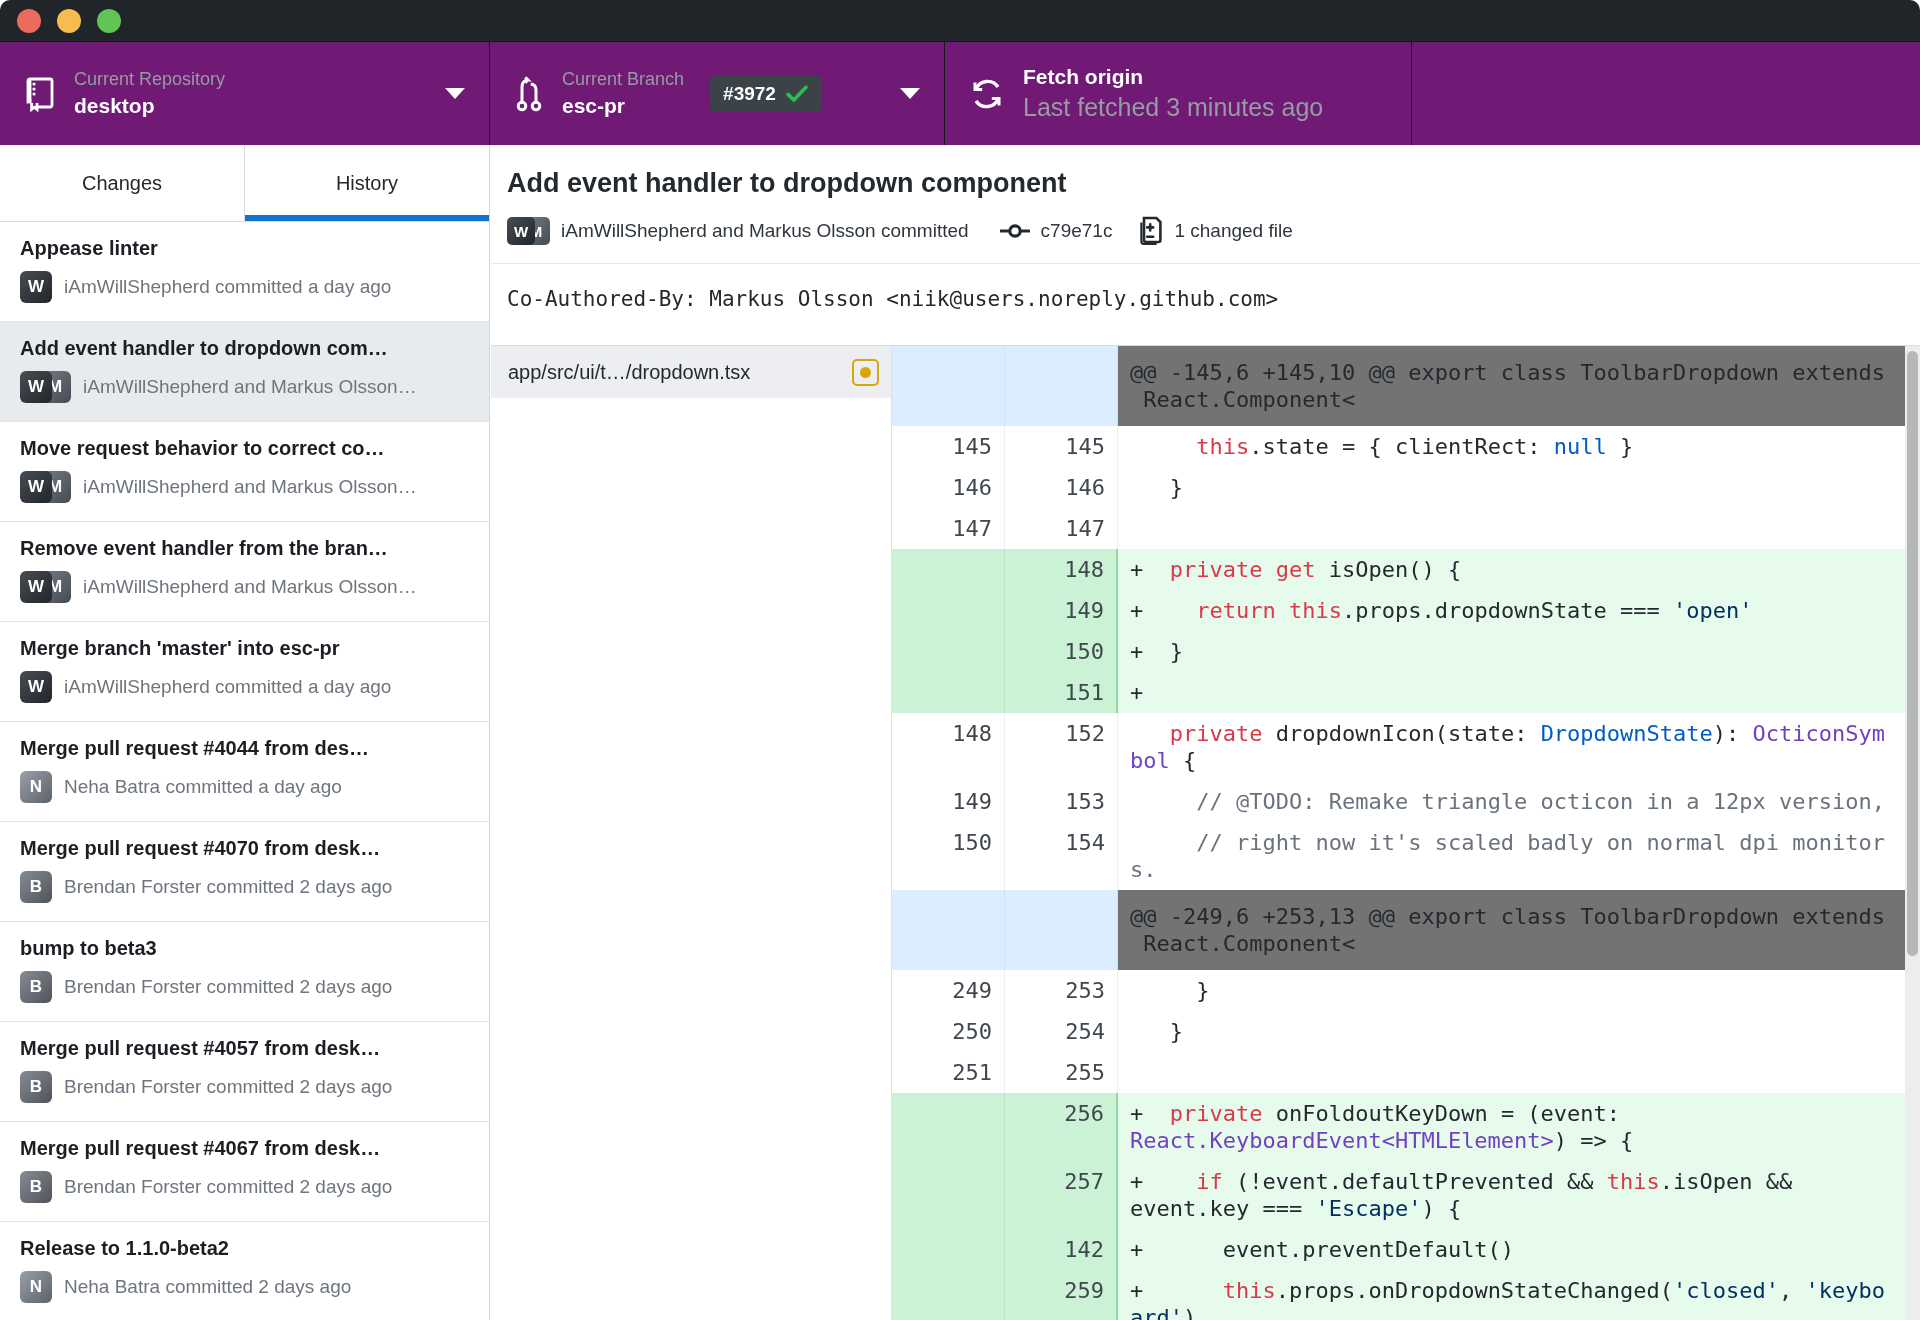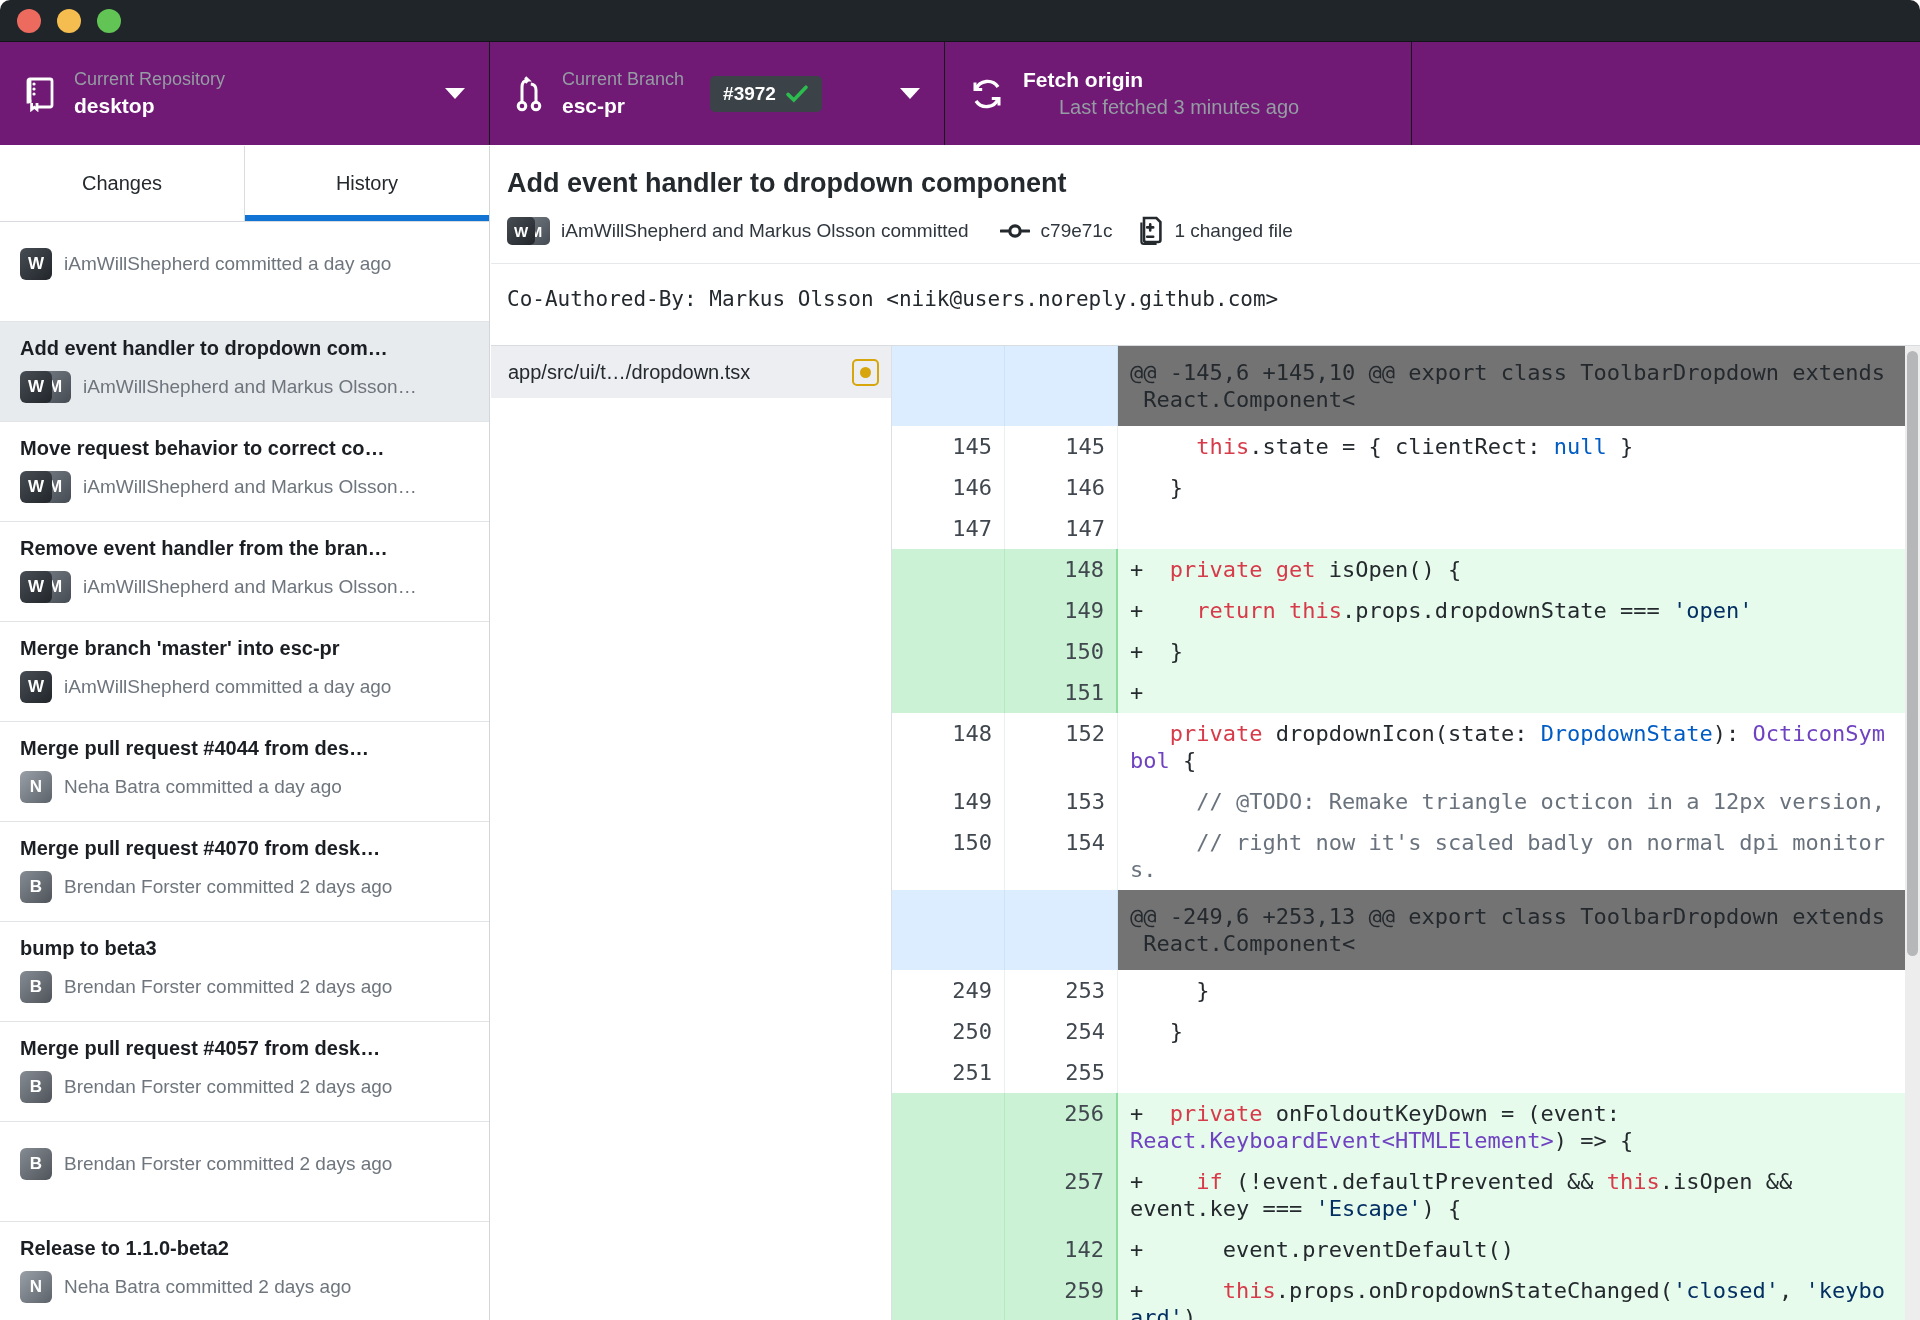--- a/index.html
+++ b/index.html
@@ -26,21 +26,21 @@
   .tb-text { min-width:0; }
   .tb-label { font-size:18px; color:#959ca3; }
   .tb-value { font-size:21px; font-weight:bold; margin-top:4px; color:#fff; }
   .caret { width:0; height:0; border-left:10px solid transparent;
            border-right:10px solid transparent; border-top:11px solid #fff;
            margin-left:auto; }
   .pr-badge { margin-left:26px; background:#3b4248; border-radius:5px;
               padding:7px 13px; font-size:19px; font-weight:bold;
               display:flex; align-items:center; gap:9px; }
   .fetch .tb-value { margin-top:0; }
-  .fetch .tb-sub { font-size:20px; color:#959ca3; margin-top:4px;margin-left:36px; }
+  .fetch .tb-sub { font-size:25px; color:#959ca3; margin-top:4px; }
 
   
   .sidebar { position:absolute; top:146px; left:0; width:490px; bottom:0;
              border-right:1px solid #d2d5d9; background:#fff; overflow:hidden; }
   .tabs { display:flex; height:76px; border-bottom:1px solid #d8dbdf; }
   .tab { flex:1; display:flex; align-items:center; justify-content:center;
          font-size:20px; color:#24292e; position:relative; cursor:default; }
   .tab + .tab { border-left:1px solid #d8dbdf;text-align:right; }
   .tab.active::before { content:""; position:absolute; left:0; right:0;
                         bottom:0; height:6px; background:#1173d3; }
@@ -177,20 +177,21 @@
   <div style="flex:1"></div>
 </div>
 
 <div class="sidebar">
   <div class="tabs">
     <div class="tab">Changes</div>
     <div class="tab active">History</div>
   </div>
   <div id="commit-list">
   <div class="commit-item">
+    <div class="c-title">Appease linter</div>
     <div class="c-meta">
       <span class="av-stack">
             <span class="av g1">W</span>
           </span>
       <span class="c-meta-text">iAmWillShepherd committed a day ago</span>
     </div>
   </div>
 
   <div class="commit-item selected">
     <div class="c-title">Add event handler to dropdown com…</div>
@@ -269,20 +270,21 @@
     <div class="c-title">Merge pull request #4057 from desk…</div>
     <div class="c-meta">
       <span class="av-stack">
             <span class="av g4">B</span>
           </span>
       <span class="c-meta-text">Brendan Forster committed 2 days ago</span>
     </div>
   </div>
 
   <div class="commit-item">
+    <div class="c-title">Merge pull request #4067 from desk…</div>
     <div class="c-meta">
       <span class="av-stack">
             <span class="av g4">B</span>
           </span>
       <span class="c-meta-text">Brendan Forster committed 2 days ago</span>
     </div>
   </div>
 
   <div class="commit-item">
     <div class="c-title">Release to 1.1.0-beta2</div>

